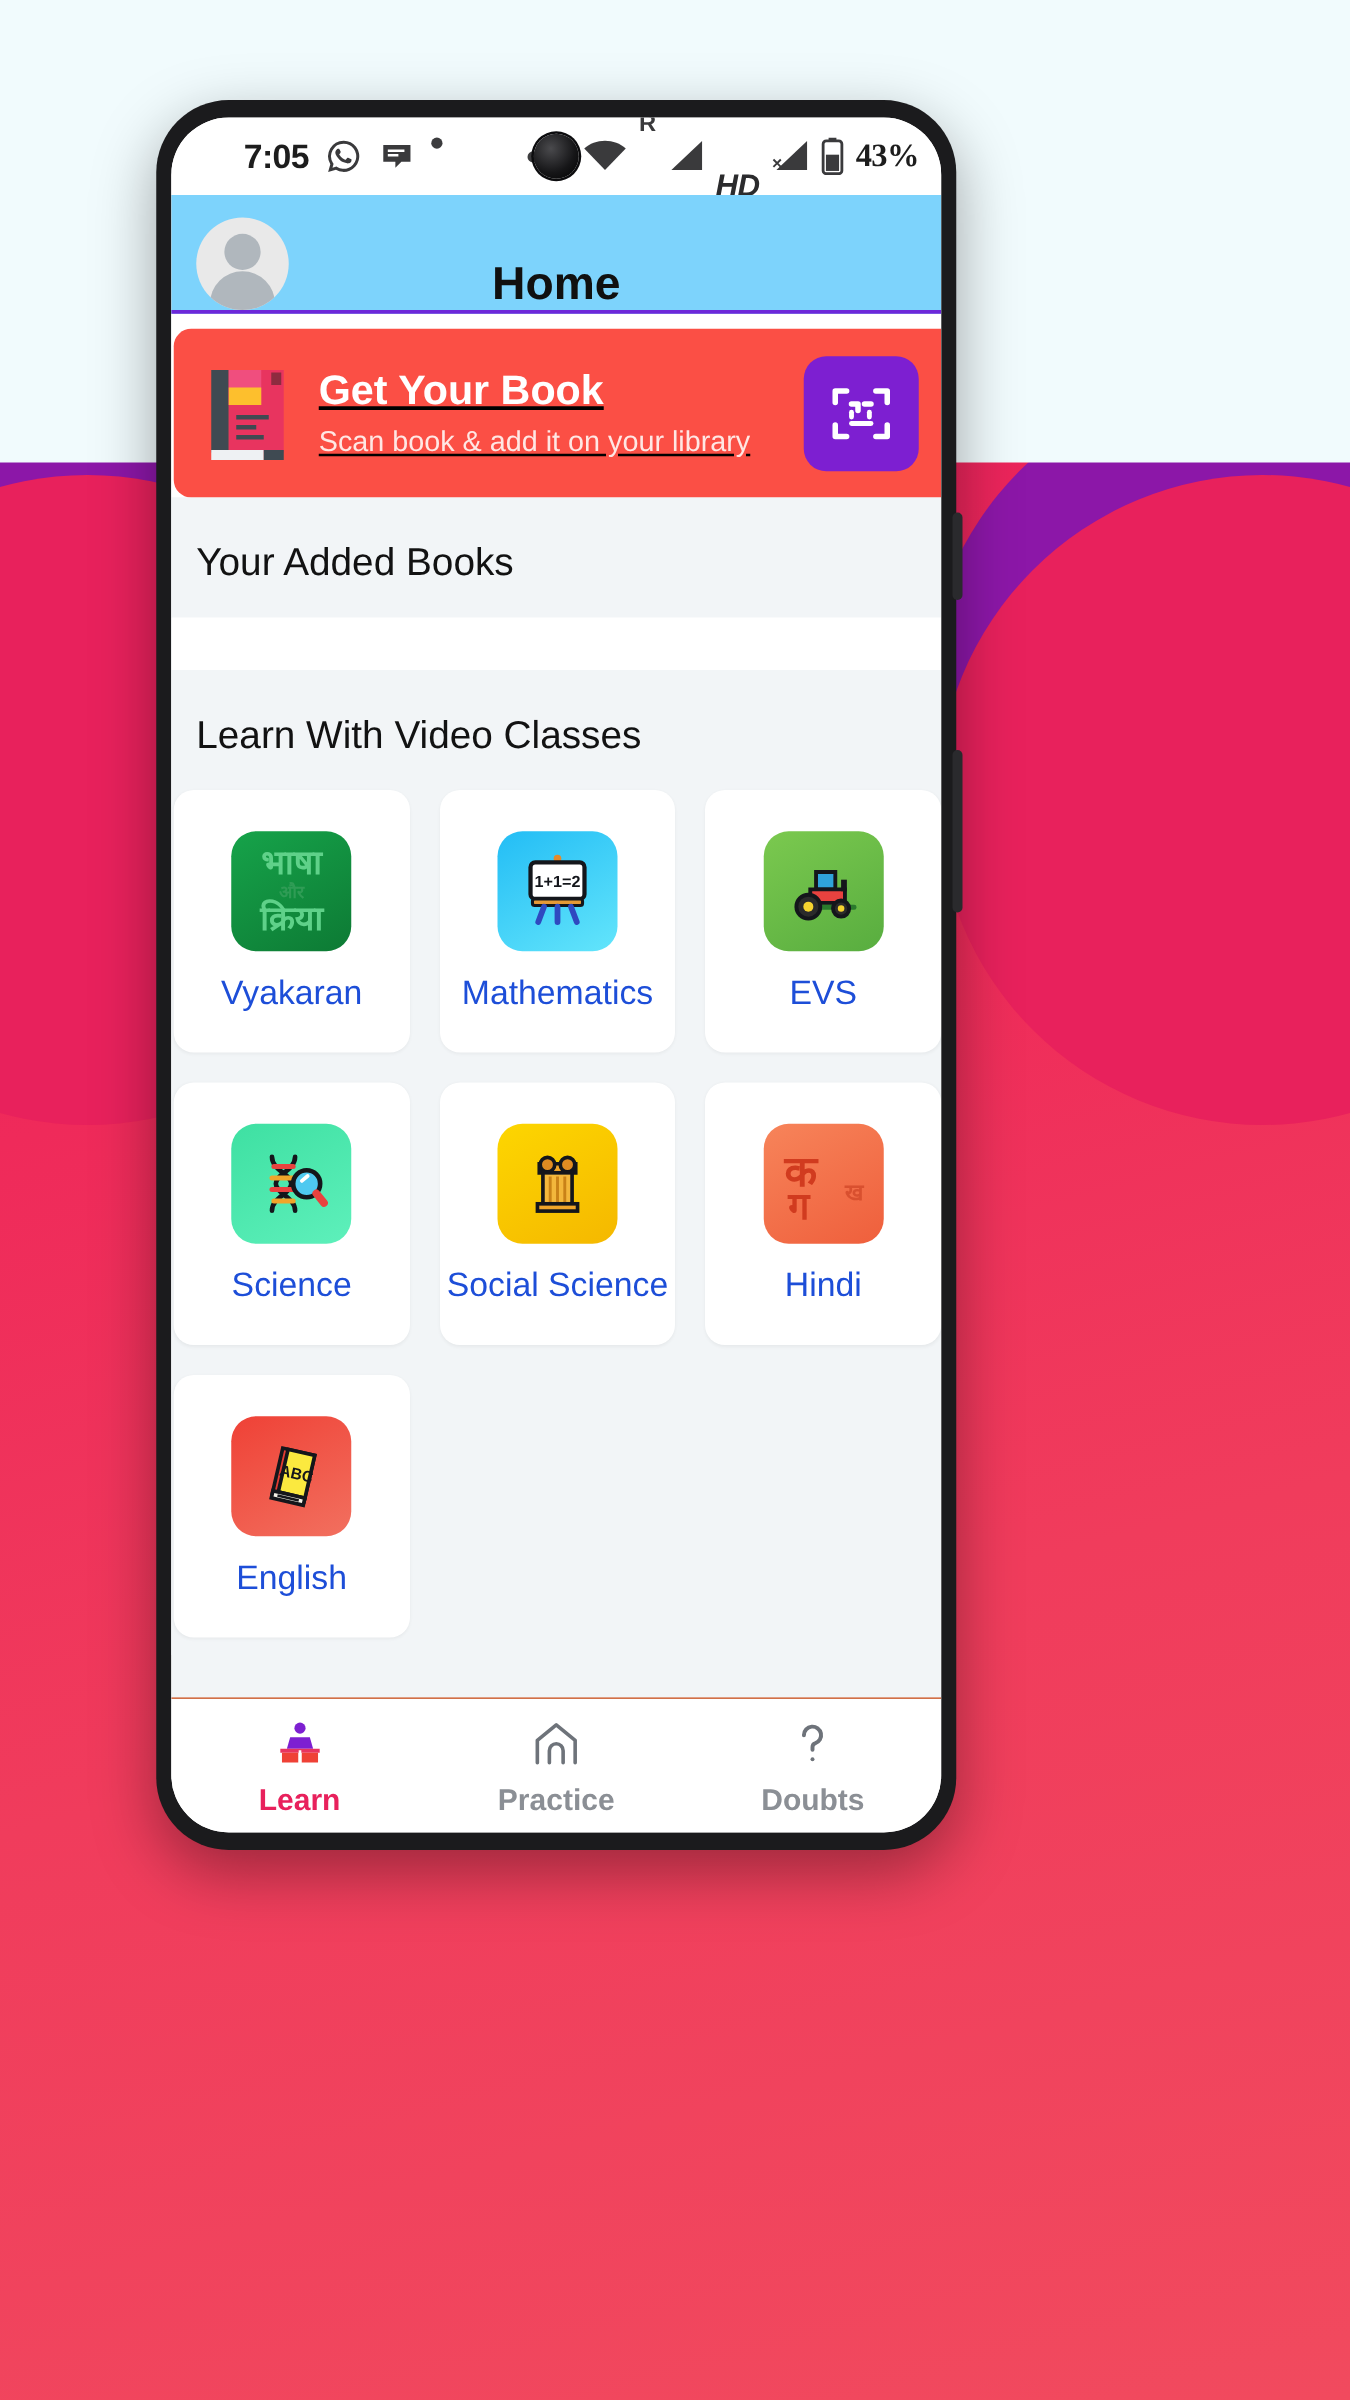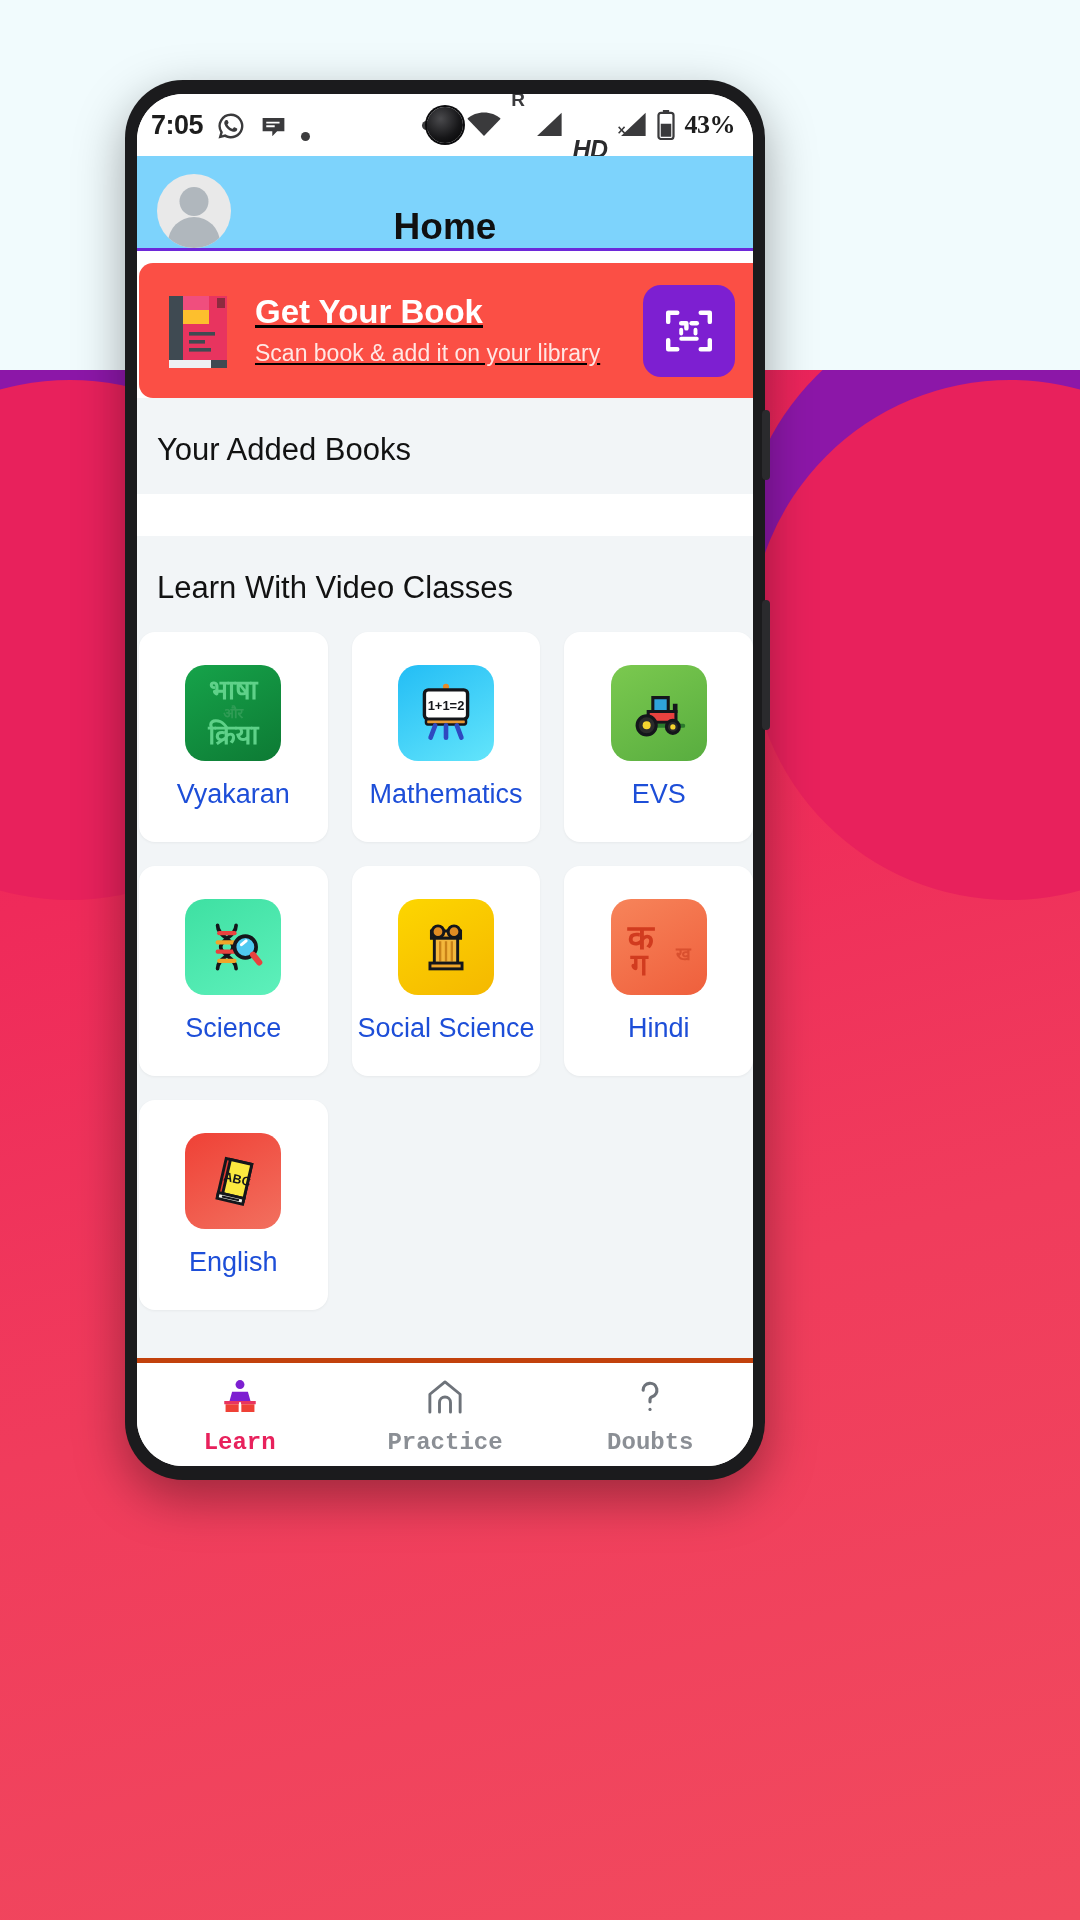--- a/index.html
+++ b/index.html
@@ -65,21 +65,21 @@
   
   .statusbar {
     height:62px; flex:0 0 62px;
     display:flex; align-items:center;
     padding:0 18px 0 14px;
     background:#ffffff;
     position:relative;
     font-size:27px; font-weight:700; color:#1d1d1d;
     letter-spacing:-.5px;
   }
-  .sb-left { display:flex; align-items:flex-end; gap:13px; }
+  .sb-left { display:flex; align-items:flex-start; gap:13px;margin-left:44px; }
   .sb-time { font-size:27px; font-weight:700; }
   .sb-right { margin-left:auto; display:flex; align-items:center; gap:9px; }
   .camera {
     position:absolute; left:50%; top:50%; transform:translate(-50%,-50%);
     width:36px; height:36px; border-radius:50%;
     background:radial-gradient(circle at 38% 33%, #4a4a4d 0%, #161618 58%, #000 100%);
     box-shadow:0 0 0 2px #0c0c0e;
   }
   .dot-sm { width:9px; height:9px; border-radius:50%; background:#3c3c3e; }
   .icn { display:inline-flex; align-items:center; }
@@ -162,23 +162,22 @@
     width:96px; height:96px; border-radius:20px;
     display:flex; align-items:center; justify-content:center;
     position:relative; overflow:hidden;
   }
   .subj-label { font-size:27px; color:#1d4ed8; }
 
   
   .bottomnav {
     flex:0 0 108px;
     background:#fff;
-    border-top:5px solid #c2410c;
+    border-top:1px solid #c2410c;
     display:flex;
-    font-family:Liberation Mono, monospace;
   }
   .navitem {
     flex:1; display:flex; flex-direction:column;
     align-items:center; justify-content:center; gap:8px;
   }
   .nav-label { font-size:24px; font-weight:700; color:#8b8f95; }
   .navitem.active .nav-label { color:#e8215c; }
   .nav-ico { height:48px; display:flex; align-items:center; justify-content:center; }
 </style>
 </head>

